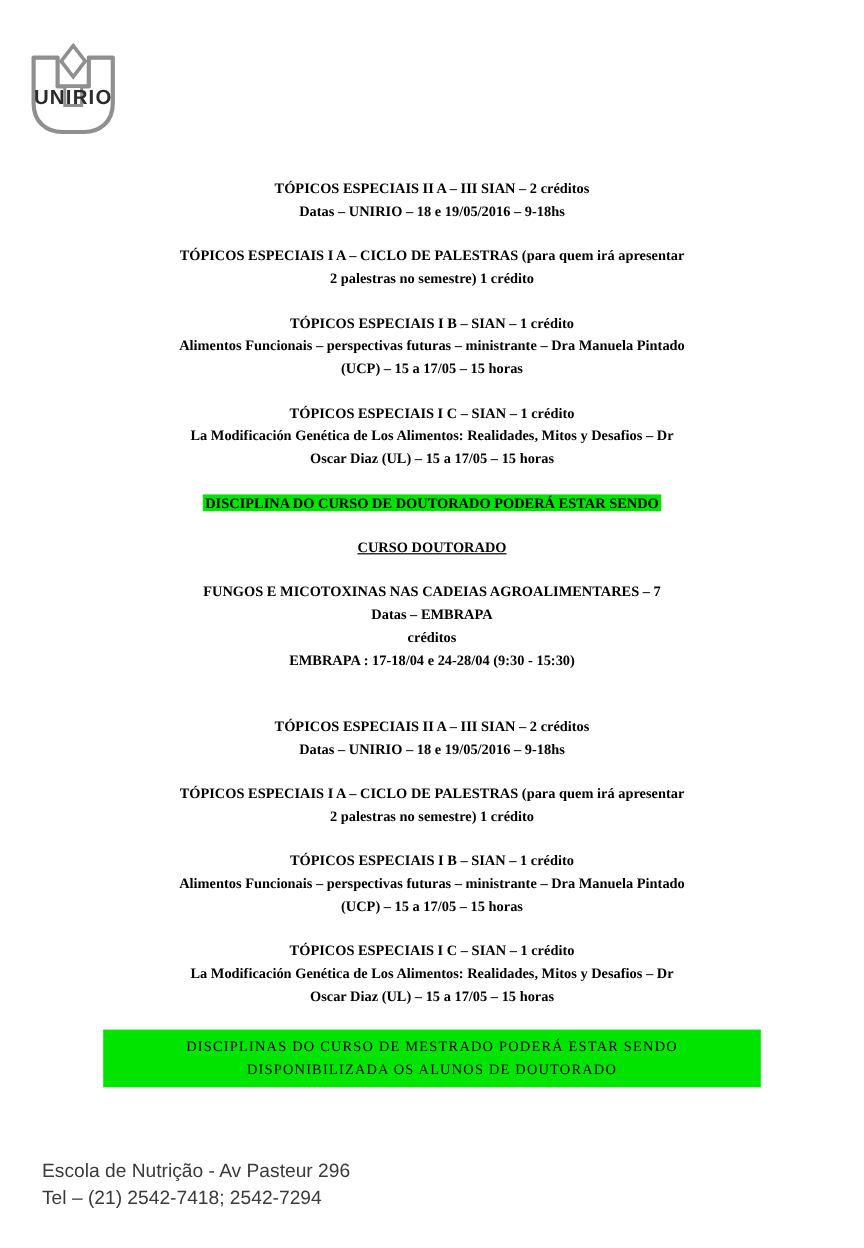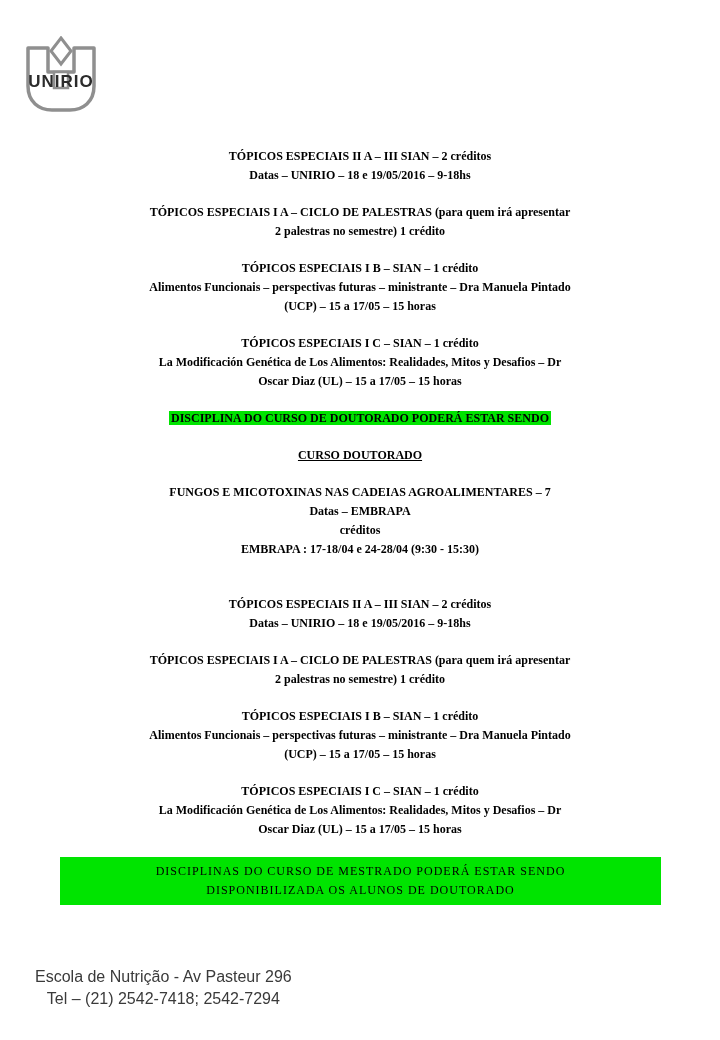--- a/index.html
+++ b/index.html
@@ -40,37 +40,37 @@
     font-weight:bold;
   }
   .block{margin:0 0 18px 0;}
   .block.extra-gap{margin-top:36px;}
   .hl{
     background:var(--green,#00e400);
     padding:0 2px;
   }
   .ul{text-decoration:underline;}
   .green-box{
-    width:601px;
+    width:548px;
     margin:4px auto 0 auto;
     background:var(--green,#00e400);
     font-weight:400;
     letter-spacing:1px;
     padding:5px 0;
   }
   
   .footer{
     position:absolute;
     left:35px;
     top:966px;
     font-family:"Liberation Sans", sans-serif;
     font-size:16px;
     line-height:22px;
     color:#3a3a3a;
-    text-align:center;
+    text-align:left;
     font-weight:400;
   }
 </style>
 </head>
 <body>
 
 <div class="page">
 
   <div class="header">
     <div class="logo">

